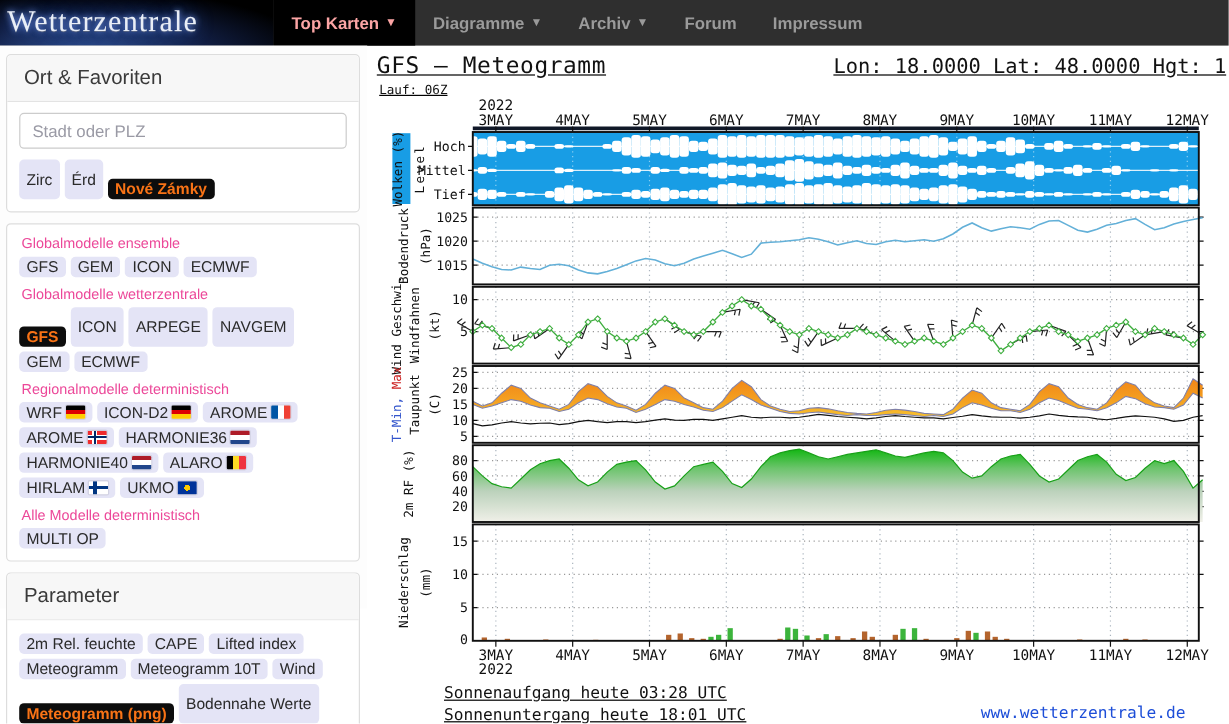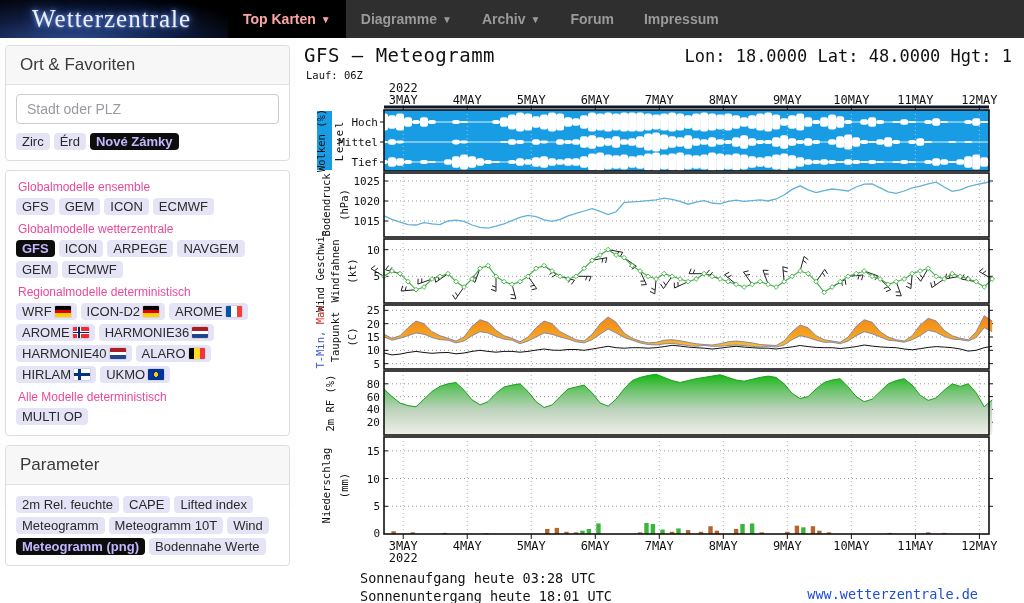--- a/index.html
+++ b/index.html
@@ -3,21 +3,21 @@
 <meta charset="utf-8">
 <style>
   * { margin:0; padding:0; box-sizing:border-box; }
   body { width:1024px; height:603px; overflow:hidden; background:#fff;
          font-family:"Liberation Sans", sans-serif; }
 
   
   .topnav { height:38px; background:#2f2f2f; display:flex; align-items:stretch; }
   .brand { width:228px; background:#000 radial-gradient(ellipse 90% 160% at 30% 120%, #2a4f9a 0%, #0b1430 55%, #000 90%);
            background:radial-gradient(ellipse 95% 170% at 32% 125%, #33569e 0%, #101c3f 50%, #000 88%);
-           display:flex; align-items:center; padding-left:32px; cursor:pointer; }
+           display:flex; align-items:center; padding-left:6px; cursor:pointer; }
   .brand span { font-family:"Liberation Serif", serif; font-size:25px; color:#e9eef7;
                 letter-spacing:1px; text-shadow:0 0 5px #7fa4ff, 0 0 14px #3b6fe0, 0 1px 0 #555; }
   .nav-item { display:flex; align-items:center; padding:0 15px; font-size:14px; font-weight:bold;
               color:#9a9a9a; cursor:pointer; white-space:nowrap; }
   .nav-item.active { background:#000; color:#fca5a5; }
   .nav-item .caret { font-size:10px; margin-left:5px; }
 
   
   .layout { display:flex; height:469px; }
   .sidebar { width:306px; padding:7px 6px 0 5px; background:#fdfdfd; }
@@ -25,40 +25,40 @@
   .card-header { background:#f7f7f7; border-bottom:1px solid #e3e3e3; padding:9px 14px;
                  font-size:17px; color:#3a3a3a; border-radius:4px 4px 0 0; }
   .card-body { padding:9px 10px 10px 10px; }
   .search-input { width:100%; padding:6px 10px; font-size:14px; border:1px solid #ccc;
                   border-radius:4px; color:#404040; outline:none; font-family:"Liberation Sans",sans-serif; }
   .search-input::placeholder { color:#9a9aa5; }
   .chips { display:flex; flex-wrap:wrap; gap:4px; margin-top:9px; }
   .chips.first { margin-top:2px; }
   .chip { background:#e4e4f6; color:#2a2a2a; font-size:13px; padding:0 6px;
           border-radius:4px; cursor:pointer; display:inline-flex; align-items:center; line-height:17px; }
-  .chip.selected { background:#0d0d0d; color:#c4b5fd; font-weight:bold; }
+  .chip.selected { background:#0d0d0d; color:#f97316; font-weight:bold;margin-top:16px; }
   .group-label { font-size:12px; color:#ec4899; margin:7px 0 4px 2px; }
   .group-label.first { margin-top:0; }
   .flag { width:16px; height:11px; display:inline-block; margin-left:3px; border-radius:1px;
           box-shadow:0 0 0 1px rgba(0,0,0,.08); flex:none; }
   .flag.de { background:linear-gradient(to bottom,#000 33%,#d00 33% 66%,#ffce00 66%); }
   .flag.fr { background:linear-gradient(to right,#0055a4 33%,#fff 33% 66%,#ef4135 66%); }
   .flag.no { background:linear-gradient(to bottom,transparent 43%,#002868 43% 57%,transparent 57%),
              linear-gradient(to right,transparent 31%,#002868 31% 44%,transparent 44%),
              linear-gradient(to bottom,transparent 34%,#fff 34% 66%,transparent 66%),
              linear-gradient(to right,transparent 24%,#fff 24% 51%,transparent 51%),#ef2b2d; }
   .flag.nl { background:linear-gradient(to bottom,#ae1c28 33%,#fff 33% 66%,#21468b 66%); }
   .flag.be { background:linear-gradient(to right,#000 33%,#fdda24 33% 66%,#ef3340 66%); }
   .flag.fi { background:linear-gradient(to bottom,transparent 40%,#003580 40% 62%,transparent 62%),
              linear-gradient(to right,transparent 24%,#003580 24% 45%,transparent 45%),#fff; }
   .flag.eu { background:radial-gradient(circle 2.5px at 50% 50%,#ffcc00 95%,transparent),#003399; }
 
   
-  .chart-col { flex:1; padding:6px 10px 0 8px; position:relative;
-               font-family:"DejaVu Sans Mono", monospace; }
+  .chart-col { flex:1; padding:6px 0 0 8px; position:relative;
+               font-family:"DejaVu Sans Mono", monospace;text-decoration:underline; }
   .chart-header { display:flex; align-items:baseline; padding-right:2px; }
   .chart-title { font-size:19px; color:#111; letter-spacing:0.5px; }
   .chart-lonlat { margin-left:auto; font-size:17px; color:#111; white-space:nowrap; overflow:hidden; }
   .run-small { font-size:10.5px; color:#111; margin:3px 0 0 2px; }
   svg text { font-family:"DejaVu Sans Mono", monospace; fill:#111; }
   .chart-footer { position:relative; font-size:13.5px; color:#111; margin-left:56px; line-height:18px; }
   .site-url { position:absolute; right:36px; top:16px; font-size:13.5px; color:#1d4ed8; }
 </style>
 </head>
 <body>

